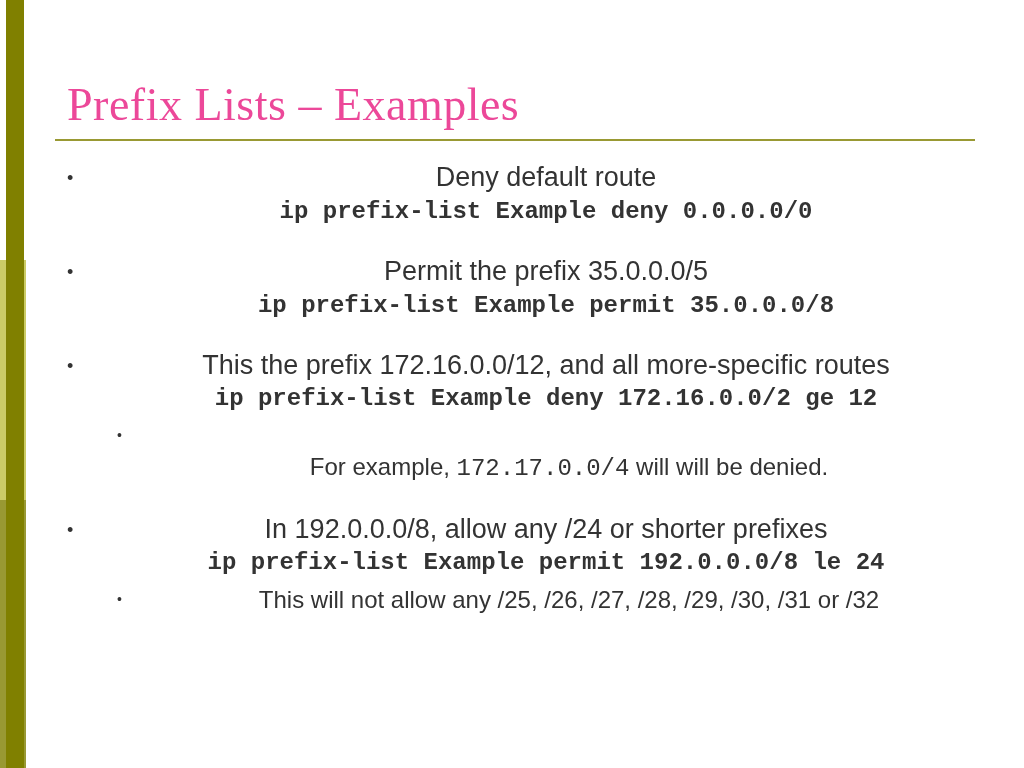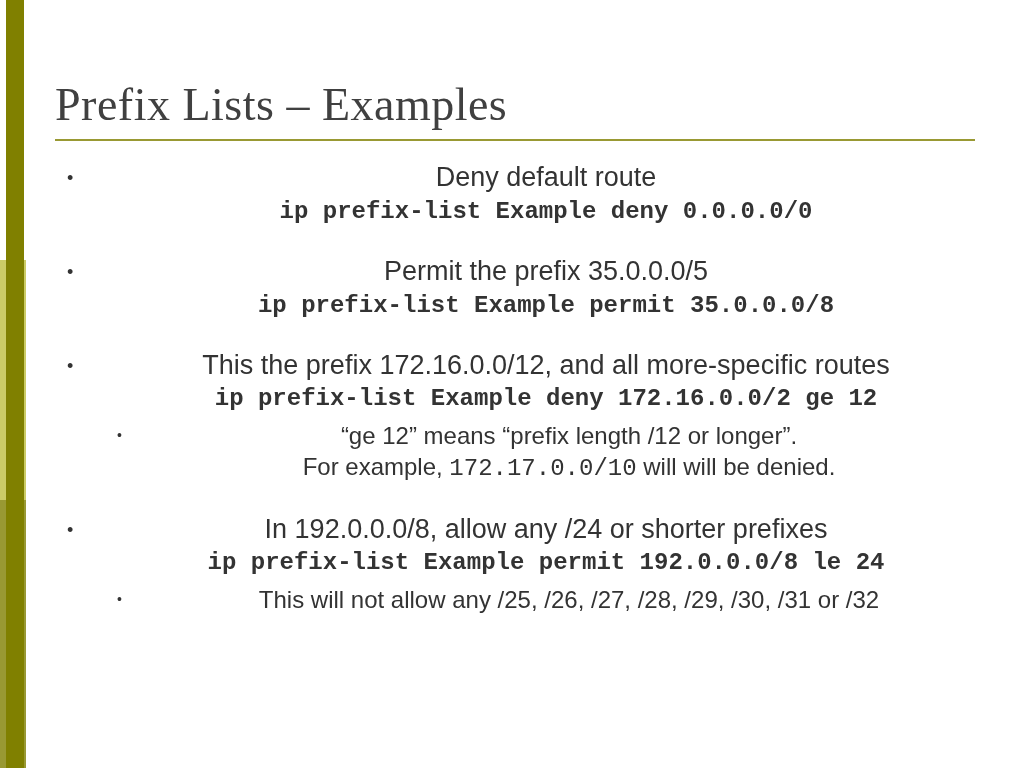--- a/index.html
+++ b/index.html
@@ -46,22 +46,22 @@
   .content {
     position: absolute;
     left: 55px;
     top: 78px;
     width: 940px;
   }
   .title {
     font-family: Garamond, "Times New Roman", serif;
     font-weight: 400;
     font-size: 46px;
-    color: #404040;
-    margin: 0 0 8px 0;
+    color: #ec4899;
+    margin: 0 0 8px 12px;
     letter-spacing: 0.5px;
   }
   .title-rule {
     border: none;
     border-top: 2px solid #999933;
     margin: 0 0 20px 0;
     width: 920px;
   }
   ul.main {
     list-style: none;
@@ -141,22 +141,22 @@
     <li>
       <span class="desc">Permit the prefix 35.0.0.0/5</span>
       <span class="cmd">ip prefix-list Example permit 35.0.0.0/8</span>
     </li>
 
     <li>
       <span class="desc">This the prefix 172.16.0.0/12, and all more-specific routes</span>
       <span class="cmd">ip prefix-list Example deny 172.16.0.0/2 ge 12</span>
       <ul class="sub">
         <li>
-          <span>“ge 12” means “prefix length /12 or longer”.</span><br>
-          <span>For example, </span><span class="inline-code">172.17.0.0/10</span><span> will will be denied.</span>
+          <br>
+          <span>For example, </span><span class="inline-code">172.17.0.0/4</span><span> will will be denied.</span>
         </li>
       </ul>
     </li>
 
     <li>
       <span class="desc">In 192.0.0.0/8, allow any /24 or shorter prefixes</span>
       <span class="cmd">ip prefix-list Example permit 192.0.0.0/8 le 24</span>
       <ul class="sub">
         <li>
           <span>This will not allow any /25, /26, /27, /28, /29, /30, /31 or /32</span>

